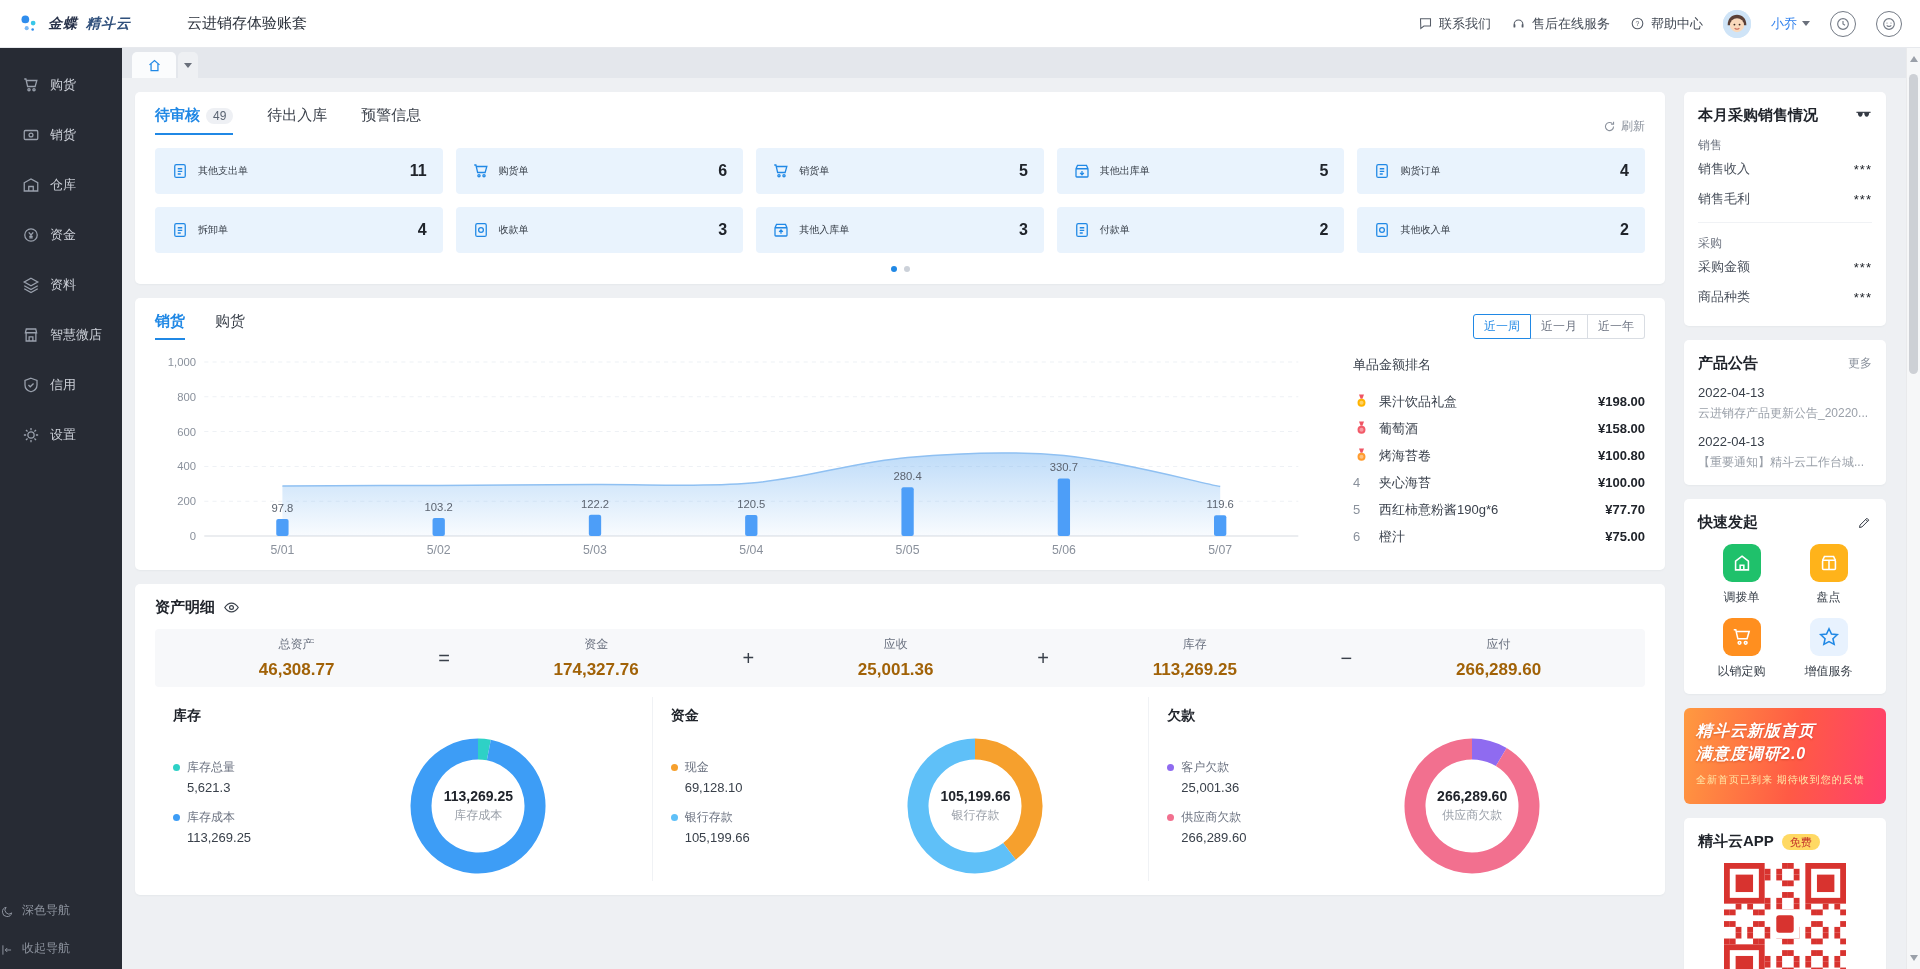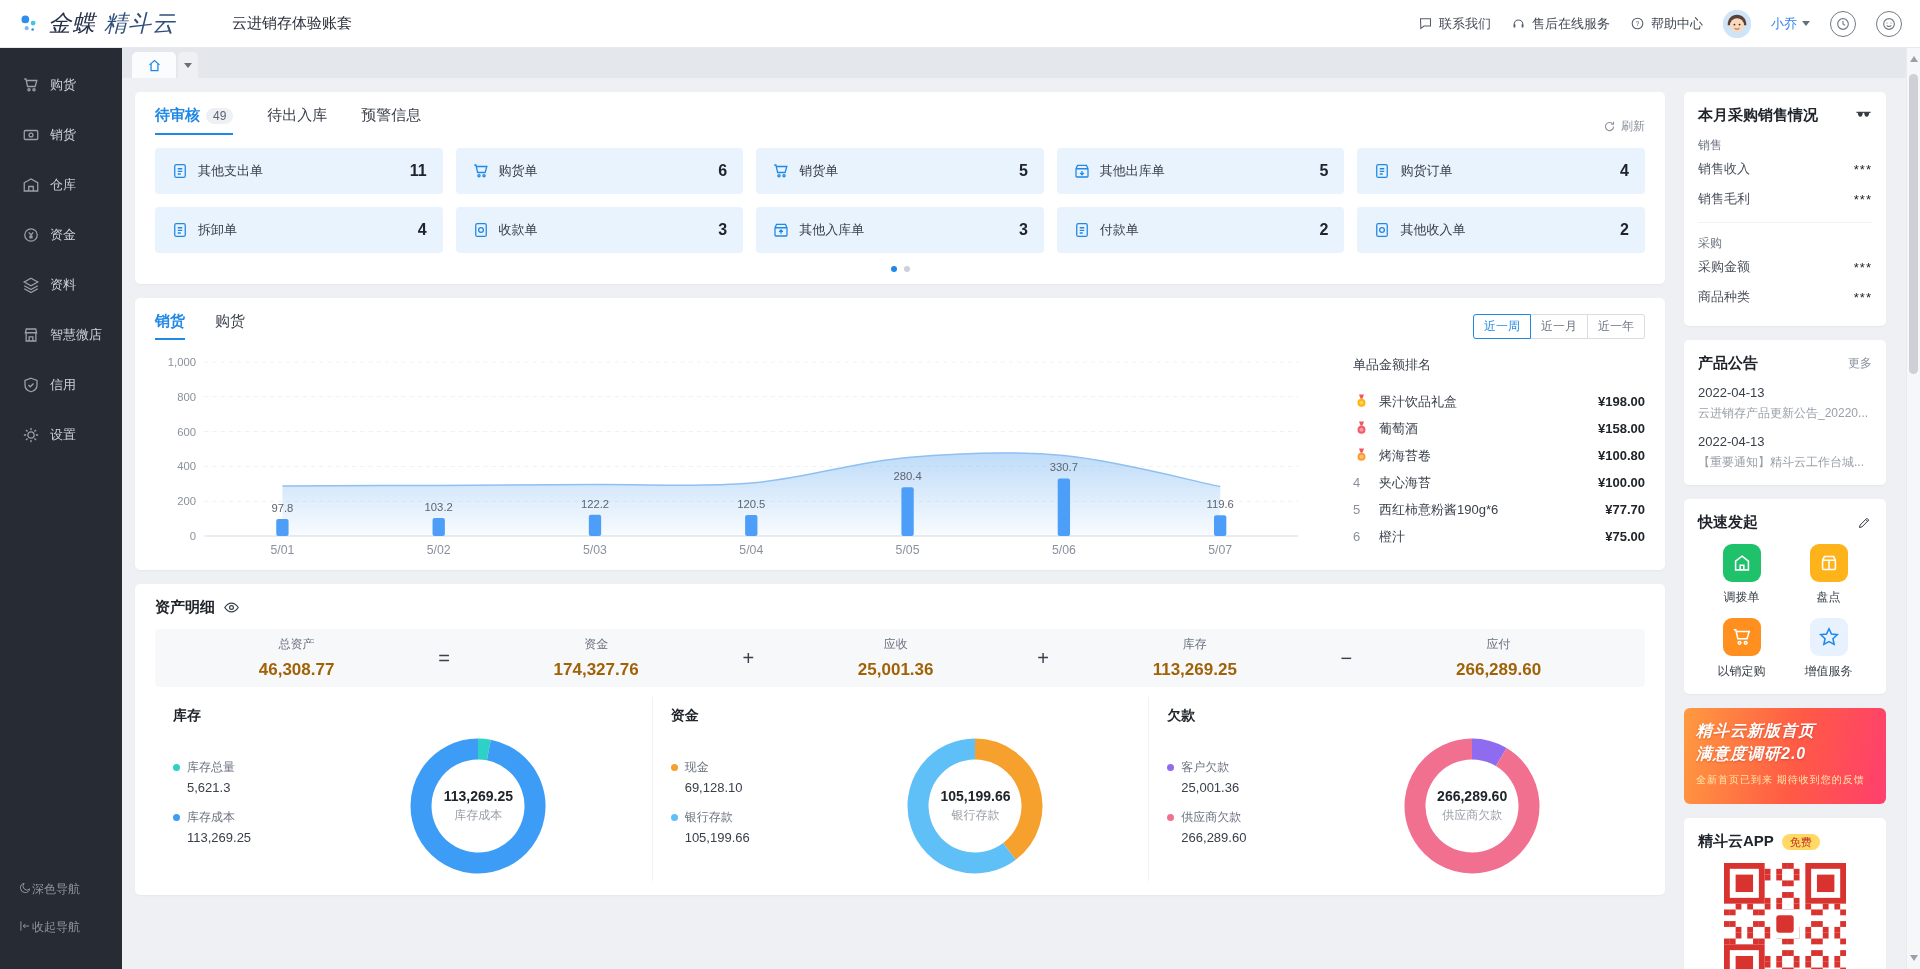--- a/index.html
+++ b/index.html
@@ -2,58 +2,58 @@
 <html><head>
 <meta charset="utf-8">
 <style>
 *{box-sizing:border-box;margin:0;padding:0}
 body{font-family:"Liberation Sans","DejaVu Sans",sans-serif}
 .app{position:relative;width:1920px;height:969px;background:#eef0f3;overflow:hidden;color:#333}
 svg{display:block}
 
 .topbar{position:absolute;top:0;left:0;width:100%;height:48px;background:#fff;border-bottom:1px solid #e7e9ed;display:flex;align-items:center;padding:0 18px;z-index:6}
 .logo{display:flex;align-items:center;gap:8px;cursor:pointer}
-.logo-a,.logo-b{font-size:23px;font-weight:normal;font-style:italic;color:#273149;letter-spacing:1px}
+.logo-a,.logo-b{font-size:14px;font-weight:bold;font-style:italic;color:#273149;letter-spacing:1px}
 .logo-b{color:#30507c}
 .acct{margin-left:56px;font-size:15px;color:#2b313b}
 .top-right{margin-left:auto;display:flex;align-items:center;gap:20px}
 .searchbox{display:flex;align-items:center;height:32px;border:1px solid #dcdfe5;border-radius:4px;padding:0 10px;gap:8px;width:258px;background:#fff}
 .search-prefix{font-size:13px;color:#3d434d;white-space:nowrap}
 .search-div{width:1px;height:14px;background:#e2e4e9}
 .searchbox input{border:none;outline:none;flex:1;font-size:12px;color:#333;min-width:0;background:transparent;font-family:inherit}
 .searchbox input::placeholder{color:#b8bec8}
 .toplink{display:flex;align-items:center;gap:6px;font-size:13px;color:#434a55;cursor:pointer;white-space:nowrap}
 .tl-ic{color:#565d68;display:flex}
 .avatar{width:28px;height:28px;border-radius:50%;overflow:hidden;flex:none;cursor:pointer;background:#cfe4f7}
 .uname{display:flex;align-items:center;gap:5px;font-size:13px;color:#2f80ed;cursor:pointer}
 .caret{width:0;height:0;border-left:4px solid transparent;border-right:4px solid transparent;border-top:5px solid #6a707b}
 .circle-ic{width:26px;height:26px;border-radius:50%;border:1.4px solid #737a85;display:flex;align-items:center;justify-content:center;color:#737a85;cursor:pointer}
 
 .sidebar{position:absolute;top:48px;left:0;bottom:0;width:122px;background:#272b34;display:flex;flex-direction:column;padding-top:12px;z-index:5}
 .side-item{display:flex;align-items:center;gap:10px;height:50px;padding-left:22px;color:#ccd0d8;font-size:13px;cursor:pointer}
 .side-item svg{color:#9aa1ad}
 .side-foot{margin-top:auto;padding-bottom:12px}
-.foot-item{display:flex;align-items:flex-start;height:38px;padding-left:18px;color:#8d939e;font-size:12px;cursor:pointer}
+.foot-item{display:flex;align-items:flex-end;gap:8px;height:38px;color:#8d939e;font-size:12px;cursor:pointer}
 
 .tabstrip{position:absolute;top:48px;left:122px;right:14px;height:30px;background:#e4e7ec;display:flex;align-items:flex-end;padding-left:10px}
 .home-tab{width:44px;height:26px;background:#fbfcfd;border-radius:5px 5px 0 0;display:flex;align-items:center;justify-content:center;cursor:pointer;color:#2088e5}
 .tab-caret{width:20px;height:26px;display:flex;align-items:center;justify-content:center;cursor:pointer;background:#eef0f3;margin-left:2px;border-radius:5px 5px 0 0}
 
 .main-col{position:absolute;top:92px;left:135px;width:1530px}
 .card{background:#fff;border-radius:5px;box-shadow:0 1px 2px rgba(30,40,60,.04)}
 .todo-card{padding:14px 20px 12px}
 .tabs-row{display:flex;align-items:flex-end}
 .ttab{font-size:15px;color:#3d434d;margin-right:34px;cursor:pointer;padding-bottom:8px;border-bottom:2px solid transparent}
 .ttab.active{color:#2088e5;font-weight:bold;border-bottom-color:#2088e5}
 .tbadge{display:inline-block;margin-left:6px;background:#eef0f4;color:#5a6472;font-size:12px;border-radius:9px;padding:1px 7px;font-weight:normal}
 .refresh{margin-left:auto;display:flex;gap:5px;align-items:center;color:#8a919c;font-size:12px;cursor:pointer;margin-top:3px}
 .stat-grid{display:grid;grid-template-columns:repeat(5,1fr);gap:13px;margin-top:13px}
 .stat-card{height:46px;background:#e9f3fd;border-radius:4px;display:flex;align-items:center;padding:0 16px;cursor:pointer}
 .stat-ic{color:#2088e5;display:flex;flex:none}
-.stat-label{font-size:13px;color:#39404a;margin-left:9px;white-space:nowrap}
+.stat-label{font-size:10px;color:#39404a;margin-left:9px;white-space:nowrap}
 .stat-value{margin-left:auto;font-size:16px;font-weight:bold;color:#20242b}
 .dots{display:flex;justify-content:center;gap:7px;margin-top:13px}
 .pdot{width:6px;height:6px;border-radius:50%;background:#ccd1d9;cursor:pointer}
 .pdot.active{background:#2088e5}
 
 .chart-card{margin-top:14px;padding:14px 20px 8px}
 .chart-head{display:flex;align-items:flex-start}
 .ctab{font-size:15px;margin-right:30px;color:#3d434d;cursor:pointer;padding-bottom:7px;border-bottom:2px solid transparent}
 .ctab.active{color:#2088e5;font-weight:bold;border-bottom-color:#2088e5}
 .range-group{margin-left:auto;display:flex;margin-top:2px}

